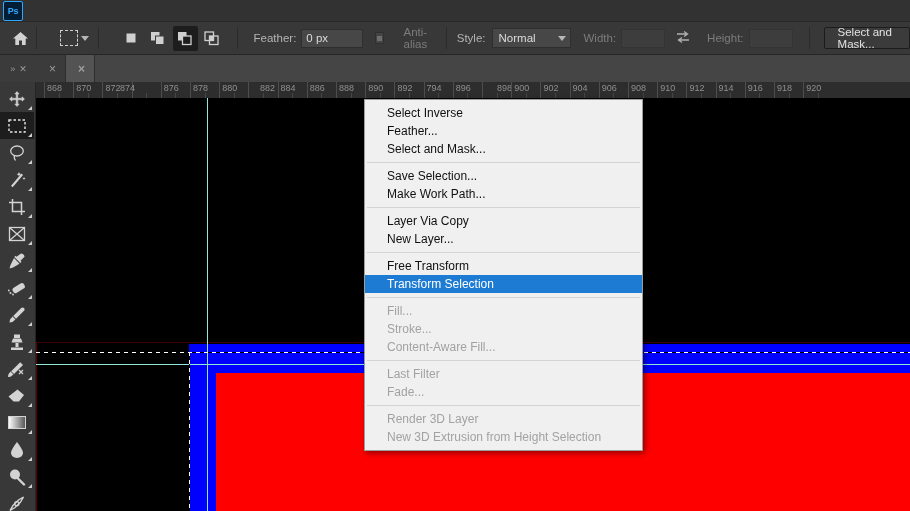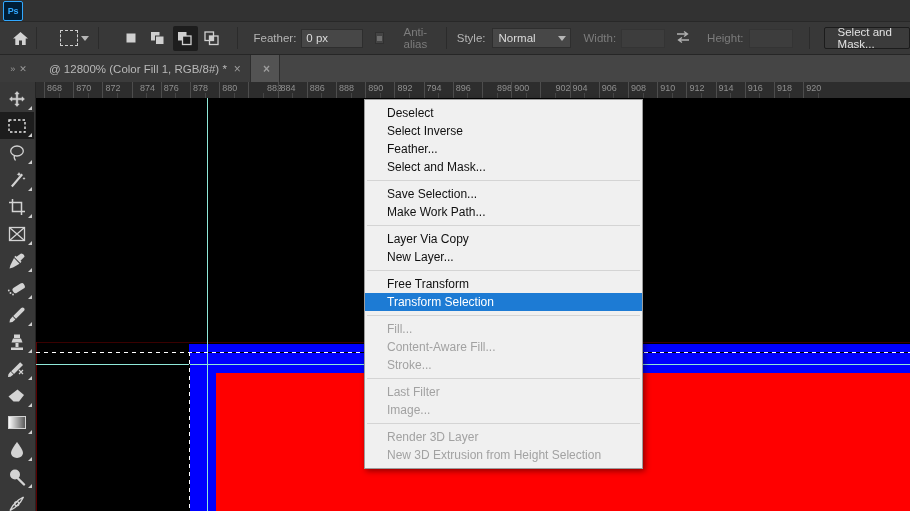--- a/index.html
+++ b/index.html
@@ -291,21 +291,20 @@
     <div class="sam-btn">Select and Mask...</div>
   </div>
 
   <div class="tabbar">
     <div class="tab-grip">
       <span>»</span>
       <span>✕</span>
     </div>
     <div id="doc-tabs" style="display:flex">
         <div class="doc-tab">
-          <span>@ 12800% (Color Fill 1, RGB/8#) *</span>
           <span class="tab-x">×</span>
         </div>
         <div class="doc-tab active">
           <span class="tab-x">×</span>
         </div>
       </div>
   </div>
 
   <div class="toolbar">
     <div class="tool">
@@ -434,33 +433,33 @@
       <div class="rtick minor" style="left: 22.6px;"></div>
       <div class="rlabel" style="left: 11px;">868</div>
       <div class="rtick" style="left: 37.2px;"></div>
       <div class="rtick minor" style="left: 51.8px;"></div>
       <div class="rlabel" style="left: 40.2px;">870</div>
       <div class="rtick" style="left: 66.4px;"></div>
       <div class="rtick minor" style="left: 81px;"></div>
       <div class="rlabel" style="left: 69.4px;">872</div>
       <div class="rtick" style="left: 95.6px;"></div>
       <div class="rtick minor" style="left: 110.2px;"></div>
-      <div class="rlabel" style="left: 104px;">874</div>
+      <div class="rlabel" style="left: 84px;">874</div>
       <div class="rtick" style="left: 124.8px;"></div>
       <div class="rtick minor" style="left: 139.4px;"></div>
       <div class="rlabel" style="left: 127.8px;">876</div>
       <div class="rtick" style="left: 154px;"></div>
       <div class="rtick minor" style="left: 168.6px;"></div>
       <div class="rlabel" style="left: 157px;">878</div>
       <div class="rtick" style="left: 183.2px;"></div>
       <div class="rtick minor" style="left: 197.8px;"></div>
       <div class="rlabel" style="left: 186.2px;">880</div>
       <div class="rtick" style="left: 212.4px;"></div>
       <div class="rtick minor" style="left: 227px;"></div>
-      <div class="rlabel" style="left: 231px; text-align: center;">882</div>
+      <div class="rlabel" style="left: 224px; text-align: center;">882</div>
       <div class="rtick" style="left: 241.6px;"></div>
       <div class="rtick minor" style="left: 256.2px;"></div>
       <div class="rlabel" style="left: 244.6px;">884</div>
       <div class="rtick" style="left: 270.8px;"></div>
       <div class="rtick minor" style="left: 285.4px;"></div>
       <div class="rlabel" style="left: 273.8px;">886</div>
       <div class="rtick" style="left: 300px;"></div>
       <div class="rtick minor" style="left: 314.6px;"></div>
       <div class="rlabel" style="left: 303px;">888</div>
       <div class="rtick" style="left: 329.2px;"></div>
@@ -476,21 +475,21 @@
       <div class="rtick minor" style="left: 431.4px;"></div>
       <div class="rlabel" style="left: 419.8px;">896</div>
       <div class="rtick" style="left: 446px;"></div>
       <div class="rtick minor" style="left: 460.6px;"></div>
       <div class="rlabel" style="left: 449px; margin-left: 12px;">898</div>
       <div class="rtick" style="left: 475.2px;"></div>
       <div class="rtick minor" style="left: 489.8px;"></div>
       <div class="rlabel" style="left: 478.2px;">900</div>
       <div class="rtick" style="left: 504.4px;"></div>
       <div class="rtick minor" style="left: 519px;"></div>
-      <div class="rlabel" style="left: 507.4px; margin-left: 12px;">902</div>
+      <div class="rlabel" style="left: 507.4px;">902</div>
       <div class="rtick" style="left: 533.6px;"></div>
       <div class="rtick minor" style="left: 548.2px;"></div>
       <div class="rlabel" style="left: 536.6px;">904</div>
       <div class="rtick" style="left: 562.8px;"></div>
       <div class="rtick minor" style="left: 577.4px;"></div>
       <div class="rlabel" style="left: 565.8px;">906</div>
       <div class="rtick" style="left: 592px;"></div>
       <div class="rtick minor" style="left: 606.6px;"></div>
       <div class="rlabel" style="left: 595px;">908</div>
       <div class="rtick" style="left: 621.2px;"></div>
@@ -534,38 +533,37 @@
     <div class="redline-l"></div>
     <div class="shape-blue"></div>
     <div class="shape-red"></div>
     <div class="guide-v"></div>
     <div class="guide-h"></div>
     <div class="marching-h"></div>
     <div class="marching-v"></div>
   </div>
 
   <div class="ctxmenu" id="ctxmenu">
-      <div class="mi">Deselect</div>
       <div class="mi">Select Inverse</div>
       <div class="mi">Feather...</div>
       <div class="mi">Select and Mask...</div>
       <div class="mdiv"></div>
       <div class="mi">Save Selection...</div>
       <div class="mi">Make Work Path...</div>
       <div class="mdiv"></div>
       <div class="mi">Layer Via Copy</div>
       <div class="mi">New Layer...</div>
       <div class="mdiv"></div>
       <div class="mi">Free Transform</div>
       <div class="mi hl">Transform Selection</div>
       <div class="mdiv"></div>
       <div class="mi disabled">Fill...</div>
+      <div class="mi disabled">Stroke...</div>
       <div class="mi disabled">Content-Aware Fill...</div>
-      <div class="mi disabled">Stroke...</div>
       <div class="mdiv"></div>
       <div class="mi disabled">Last Filter</div>
-      <div class="mi disabled">Image...</div>
+      <div class="mi disabled">Fade...</div>
       <div class="mdiv"></div>
       <div class="mi disabled">Render 3D Layer</div>
       <div class="mi disabled">New 3D Extrusion from Height Selection</div>
     </div>
 
 </div>
 
 </body></html>

